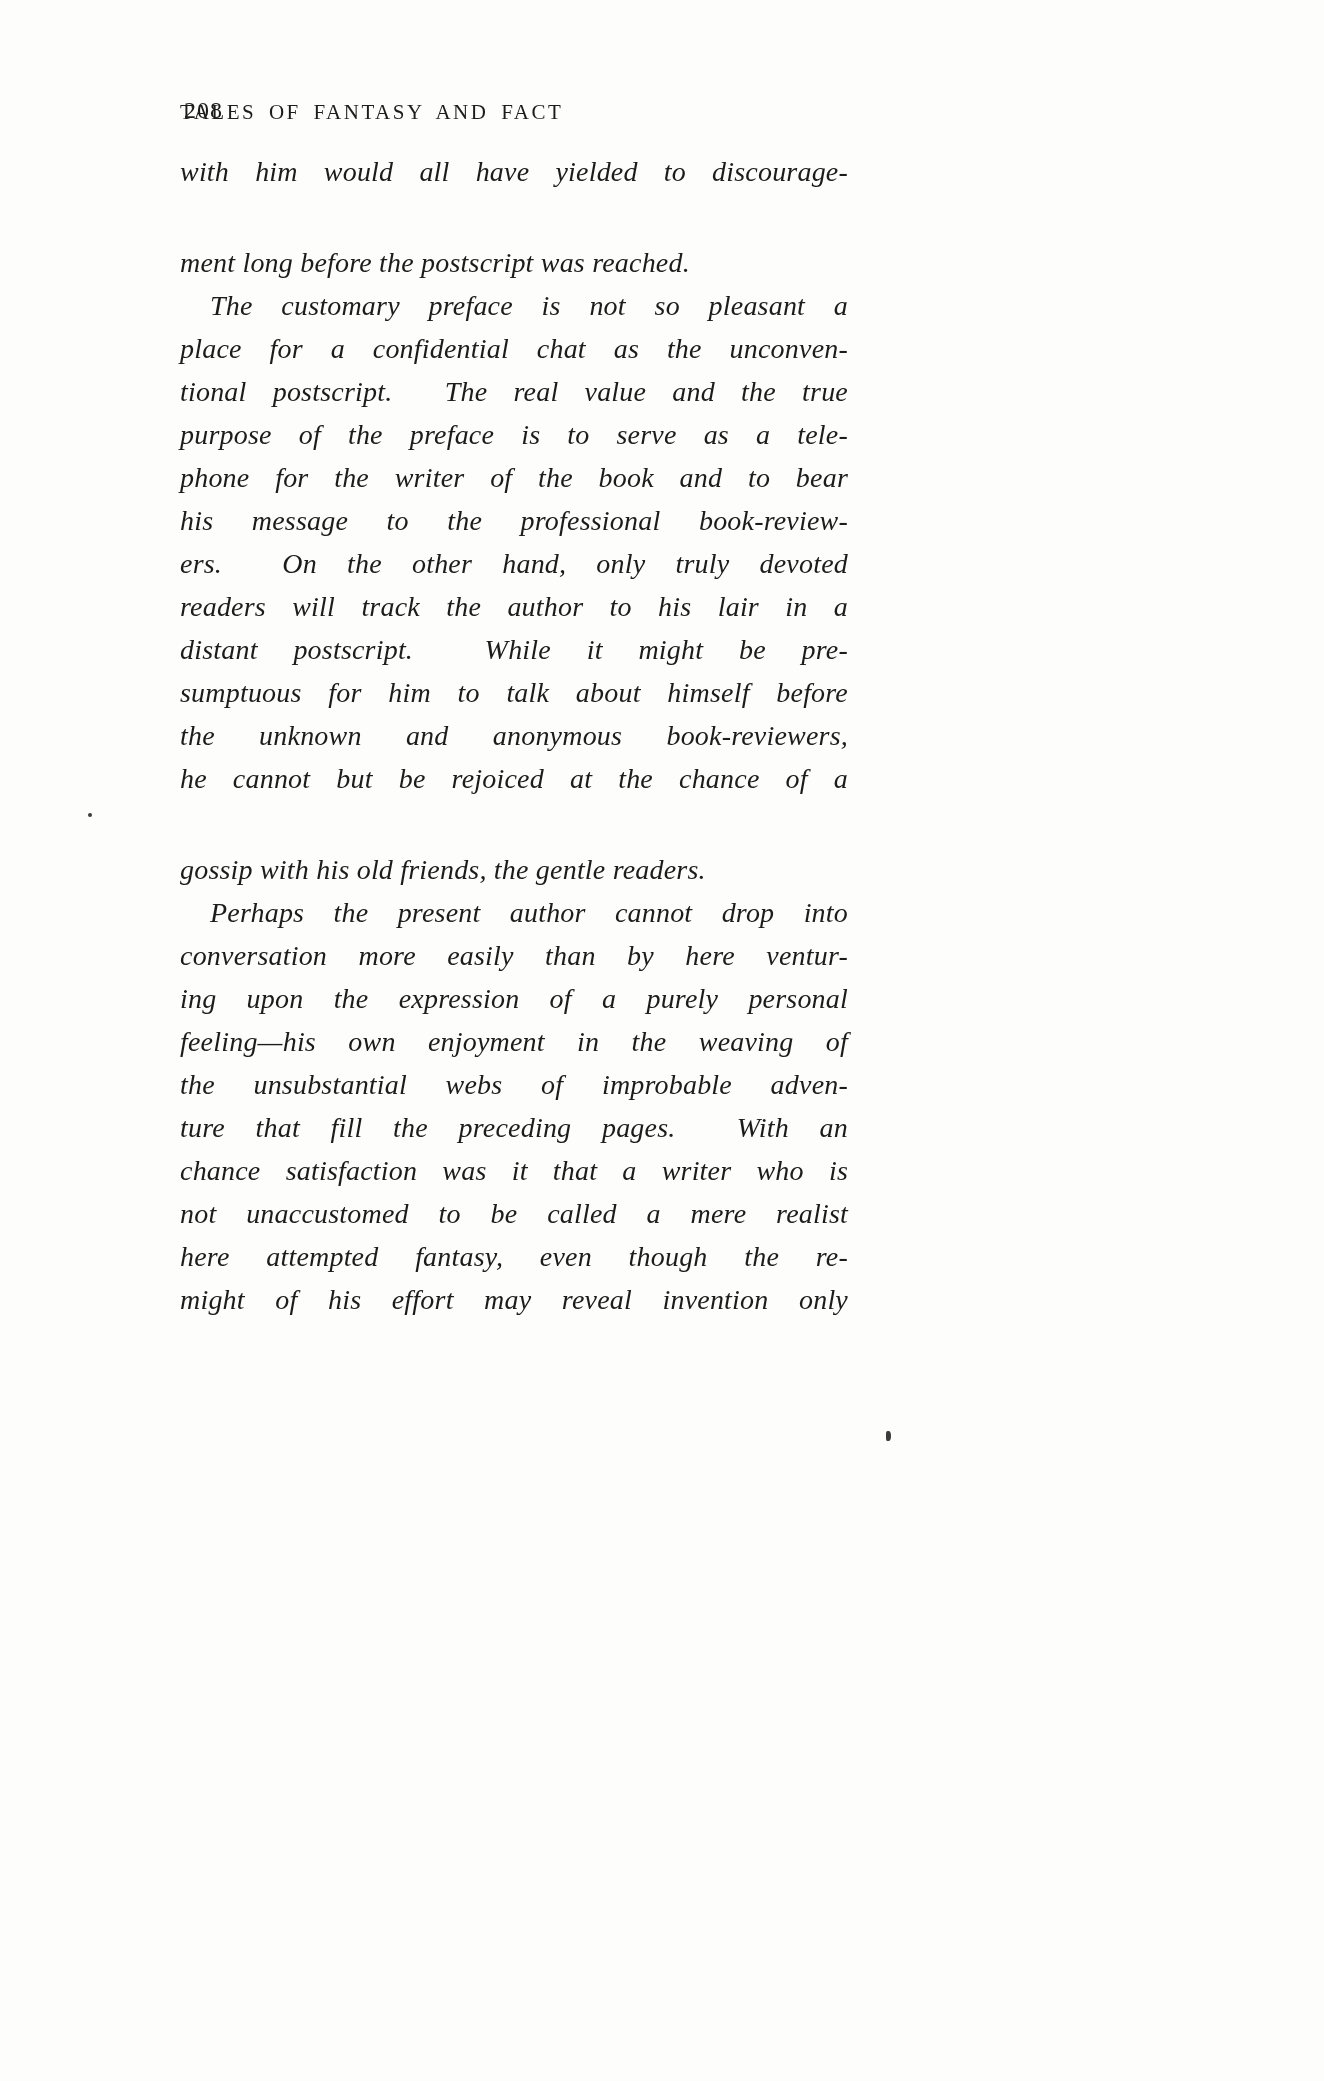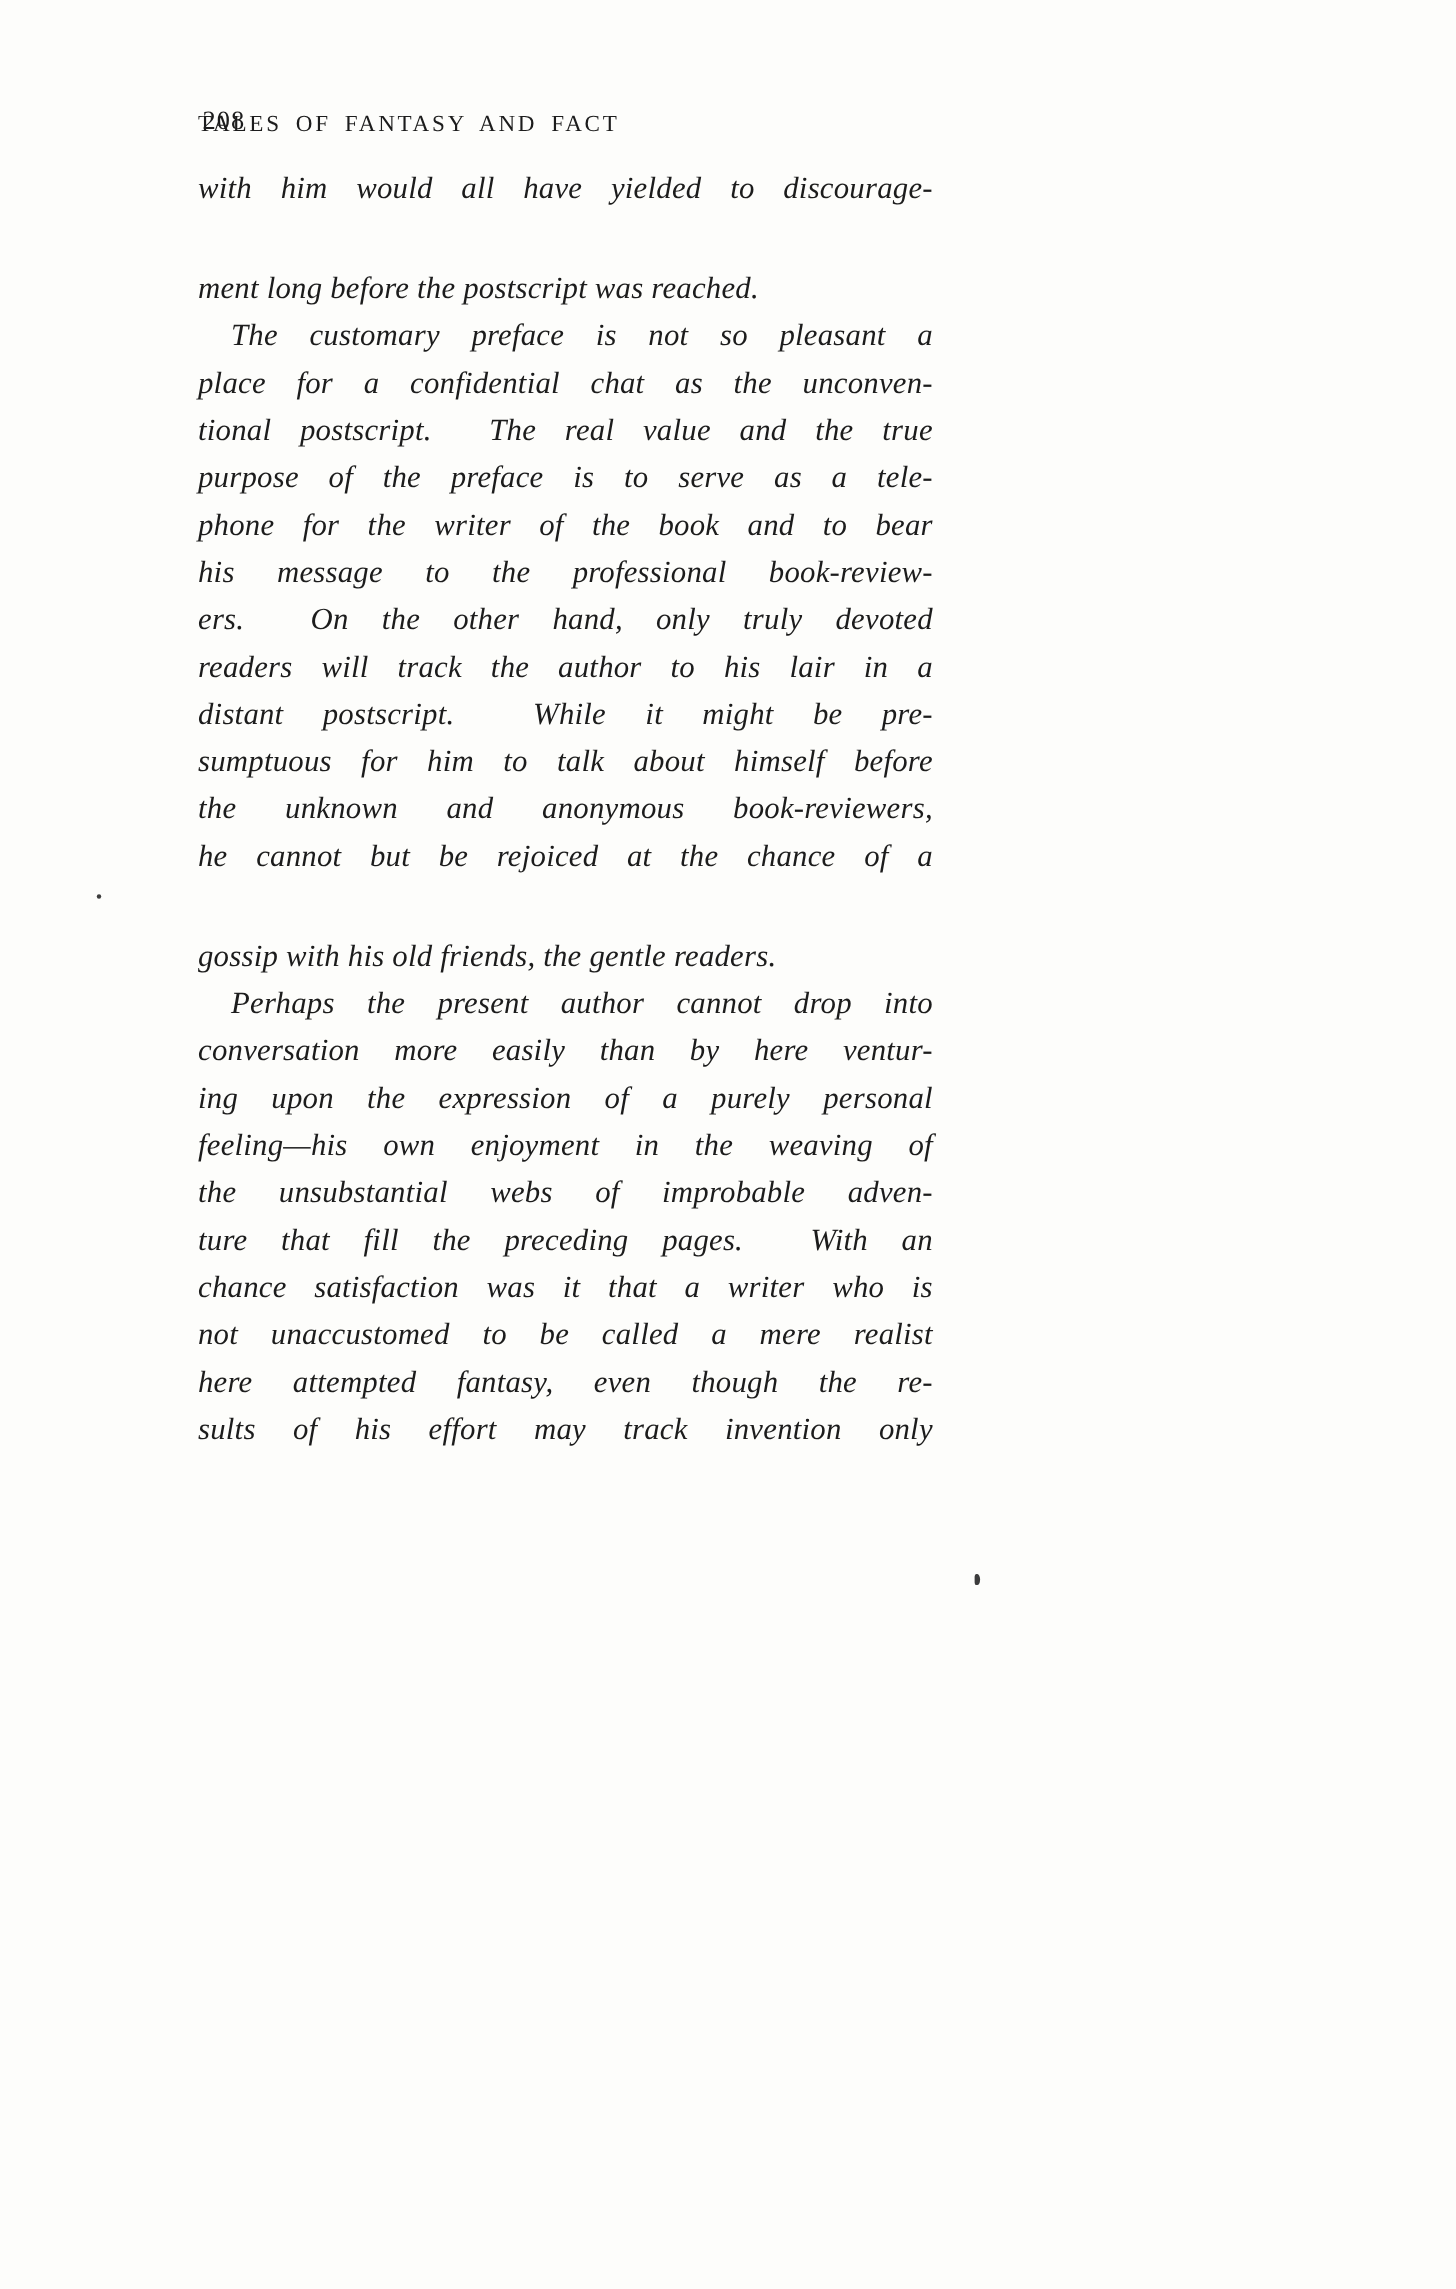--- a/index.html
+++ b/index.html
@@ -96,19 +96,19 @@
       <div class="line para-end">gossip with his old friends, the gentle readers.</div>
       <div class="line indent">Perhaps the present author cannot drop into</div>
       <div class="line">conversation more easily than by here ventur-</div>
       <div class="line">ing upon the expression of a purely personal</div>
       <div class="line">feeling—his own enjoyment in the weaving of</div>
       <div class="line">the unsubstantial webs of improbable adven-</div>
       <div class="line">ture that fill the preceding pages.  With an</div>
       <div class="line">chance satisfaction was it that a writer who is</div>
       <div class="line">not unaccustomed to be called a mere realist</div>
       <div class="line">here attempted fantasy, even though the re-</div>
-      <div class="line">sults of his effort may track invention only</div>
+      <div class="line">might of his effort may reveal invention only</div>
     </div>
 
   <div class="speck" style="left:886px; top:1431px; width:5px; height:10px; border-radius: 40% 60% 60% 40%;"></div>
   <div class="speck" style="left:88px; top:813px; width:4px; height:4px; border-radius:50%;"></div>
 
 </div>
 
 </body></html>

